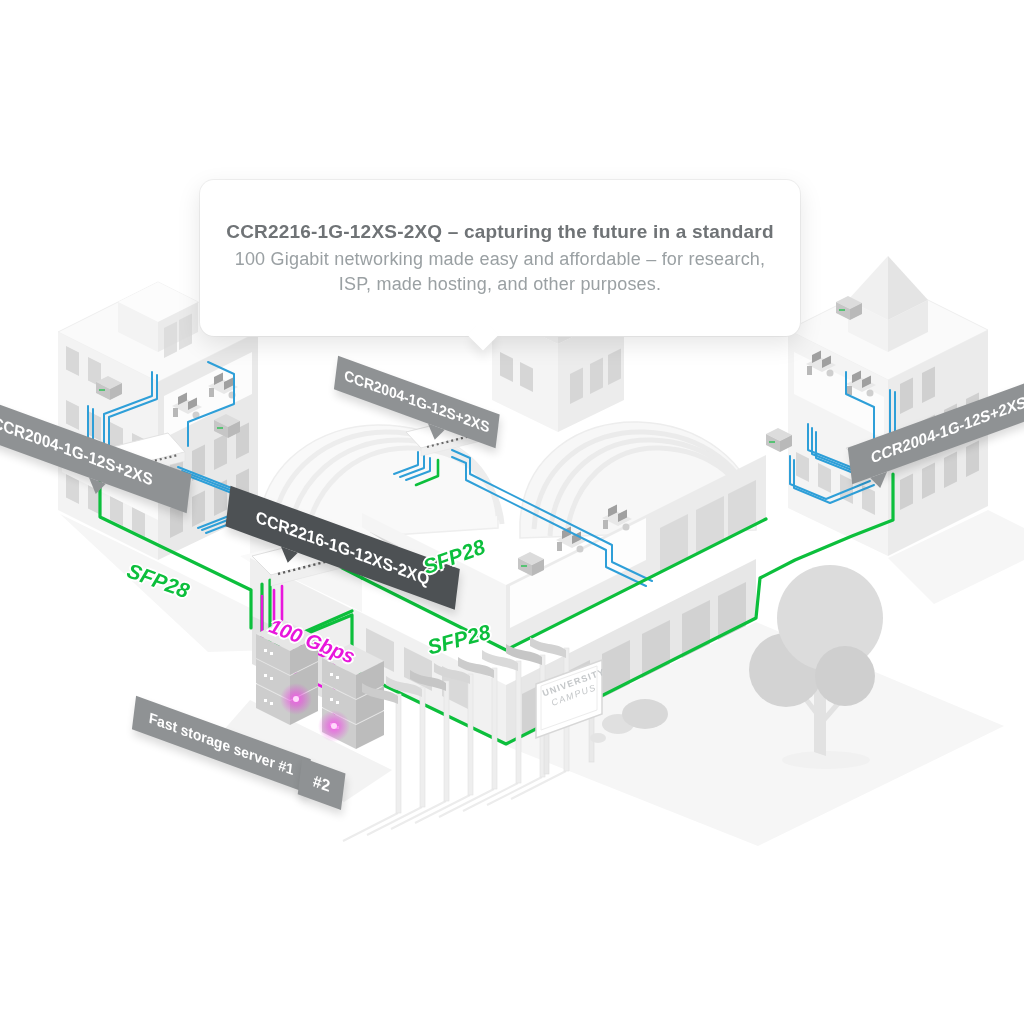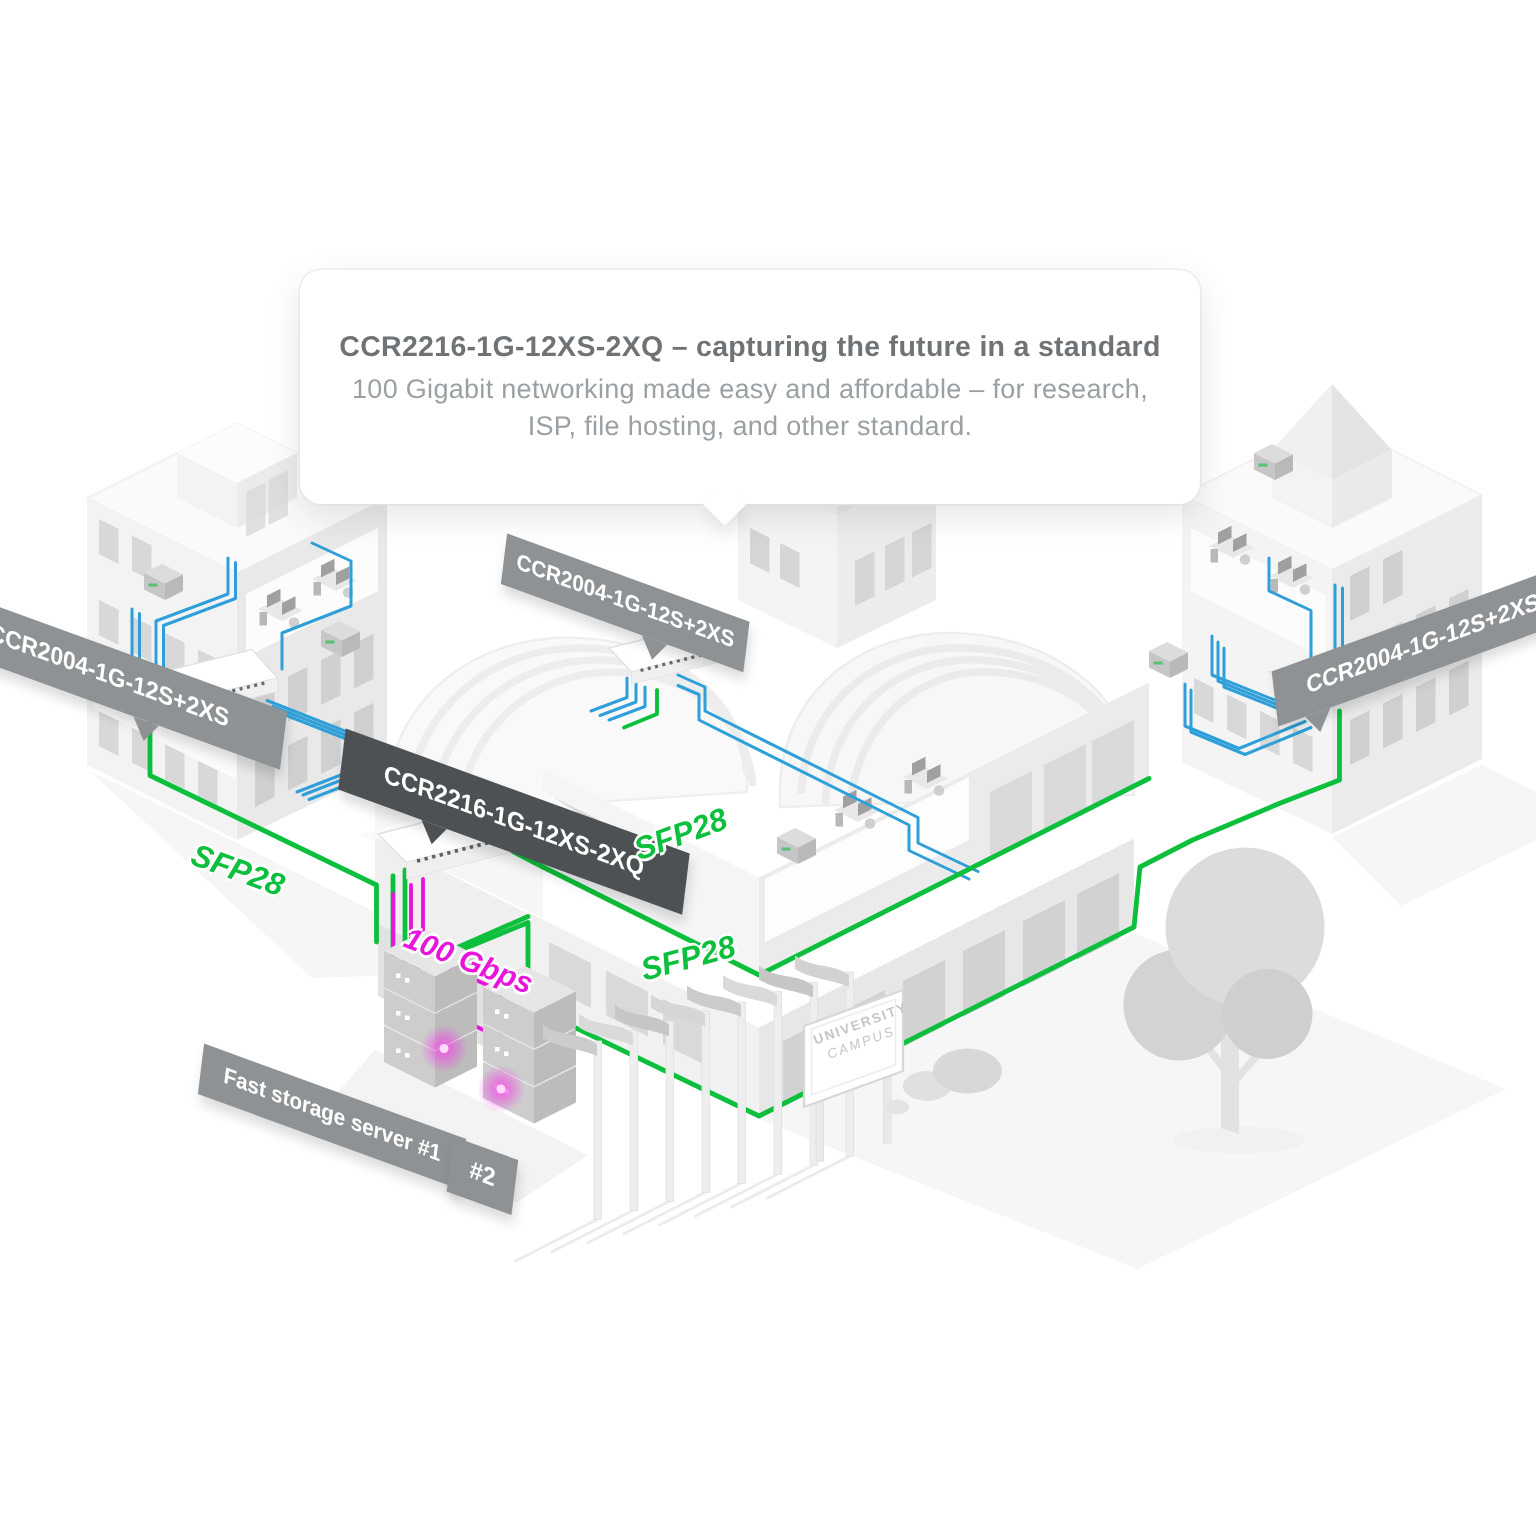--- a/index.html
+++ b/index.html
@@ -378,21 +378,21 @@
     <circle cx="830" cy="618" r="53" fill="#dcdcdc"></circle>
     <circle cx="845" cy="676" r="30" fill="#cfcfcf"></circle>
   </g>
 </svg>
 
 <div class="overlay">
 
   <div class="infobox">
     <div class="ib-head">CCR2216-1G-12XS-2XQ – capturing the future in a standard</div>
     <div class="ib-body first">100 Gigabit networking made easy and affordable – for research,</div>
-    <div class="ib-body">ISP, file hosting, and other standard.</div>
+    <div class="ib-body">ISP, made hosting, and other purposes.</div>
     <div class="tail"></div>
   </div>
 
   <div class="banner b-gray b-left">
     <span>CCR2004-1G-12S+2XS</span>
     <div class="tail" style="left:58%"></div>
   </div>
 
   <div class="banner b-gray b-mid">
     <span>CCR2004-1G-12S+2XS</span>

